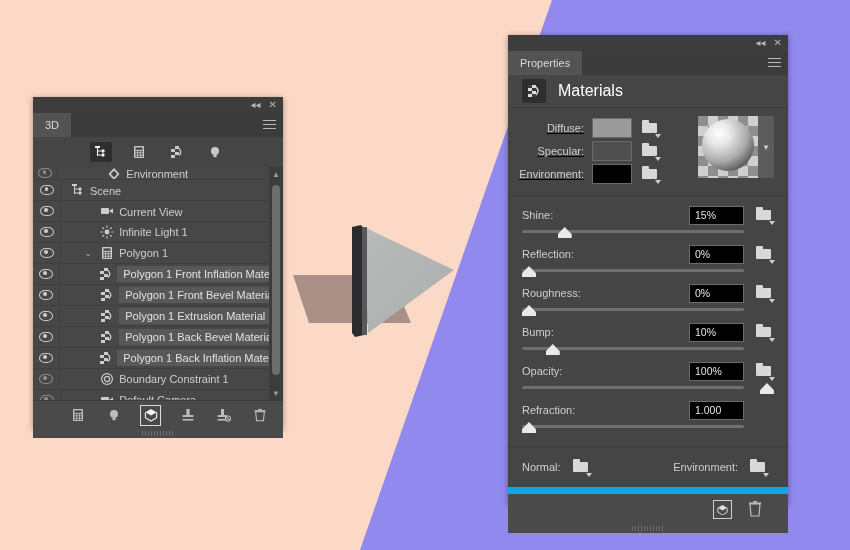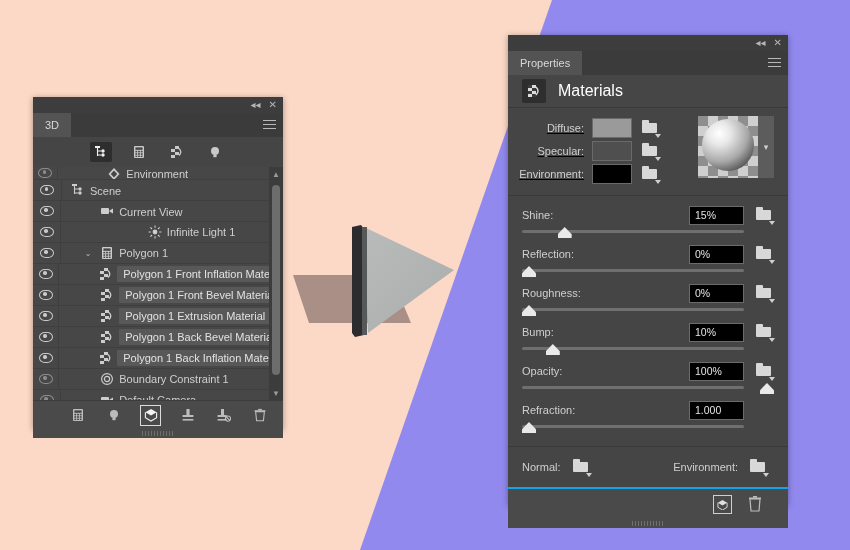--- a/index.html
+++ b/index.html
@@ -90,21 +90,21 @@
   #preview-drop{width:16px;display:flex;align-items:center;justify-content:center;background:#5c5c5c;color:#cfcfcf;font-size:9px;cursor:pointer;}
   .slrow{padding:0 14px;margin-bottom:4px;}
   .slhead{display:flex;align-items:center;height:22px;}
   .sllabel{flex:1;font-size:11px;color:#cfcfcf;}
   .slfield{width:48px;height:17px;background:#000000;border:1px solid #6b6b6b;color:#e4e4e4;font-size:10.5px;
      display:flex;align-items:center;padding-left:5px;cursor:text;}
   .track{position:relative;height:12px;margin-top:1px;}
   .track .bar{position:absolute;left:0;right:0;top:3px;height:3px;background:#6f6f6f;border-radius:2px;}
   .knob{position:absolute;top:0px;width:14px;height:11px;background:#e9e9e9;
     clip-path:polygon(50% 0%, 100% 65%, 100% 100%, 0% 100%, 0% 65%);cursor:pointer;}
-  .maprow{height:40px;display:flex;align-items:center;background:#454545;border-bottom:2px solid #0ea5e9;padding:0 14px;}
+  .maprow{height:40px;display:flex;align-items:center;background:#454545;border-bottom:7px solid #0ea5e9;padding:0 14px;}
   .maplbl{font-size:11px;color:#cfcfcf;}
   .propsbtm{height:30px;background:#4a4a4a;display:flex;align-items:center;justify-content:flex-end;gap:16px;padding-right:26px;}
   .sqbtn{width:17px;height:17px;border:1px solid #cfcfcf;display:flex;align-items:center;justify-content:center;cursor:pointer;}
   svg{display:block;}
 </style>
 </head>
 <body>
 
 <div id="canvas-bg">
   <div id="canvas-purple"></div>
@@ -227,21 +227,21 @@
                 <path d="M9.5 6.4 L13 4.4 v5.2 L9.5 7.6 Z" fill="#cdcdcd"></path>
               </svg>
             </span>
             <span class="lbl">Current View</span>
           </div>
         </div>
         <div class="row">
           <div class="eyecell">
             <span class="eye"></span>
           </div>
-          <div style="display:flex;align-items:center;width:208px;padding-left:20px;overflow:hidden;justify-content:center;">
+          <div style="display:flex;align-items:center;width:208px;padding-left:20px;overflow:hidden;">
             <span class="twisty"></span>
             <span class="ico">
               <svg width="14" height="14" viewBox="0 0 14 14">
                 <circle cx="7" cy="7" r="2.4" fill="#cdcdcd"></circle>
                 <g stroke="#cdcdcd" stroke-width="1.1">
                   <path d="M7 0.6 v2.2 M7 11.2 v2.2 M0.6 7 h2.2 M11.2 7 h2.2 M2.4 2.4 l1.6 1.6 M10 10 l1.6 1.6 M11.6 2.4 l-1.6 1.6 M4 10 l-1.6 1.6"></path>
                 </g>
               </svg>
             </span>
             <span class="lbl">Infinite Light 1</span>

